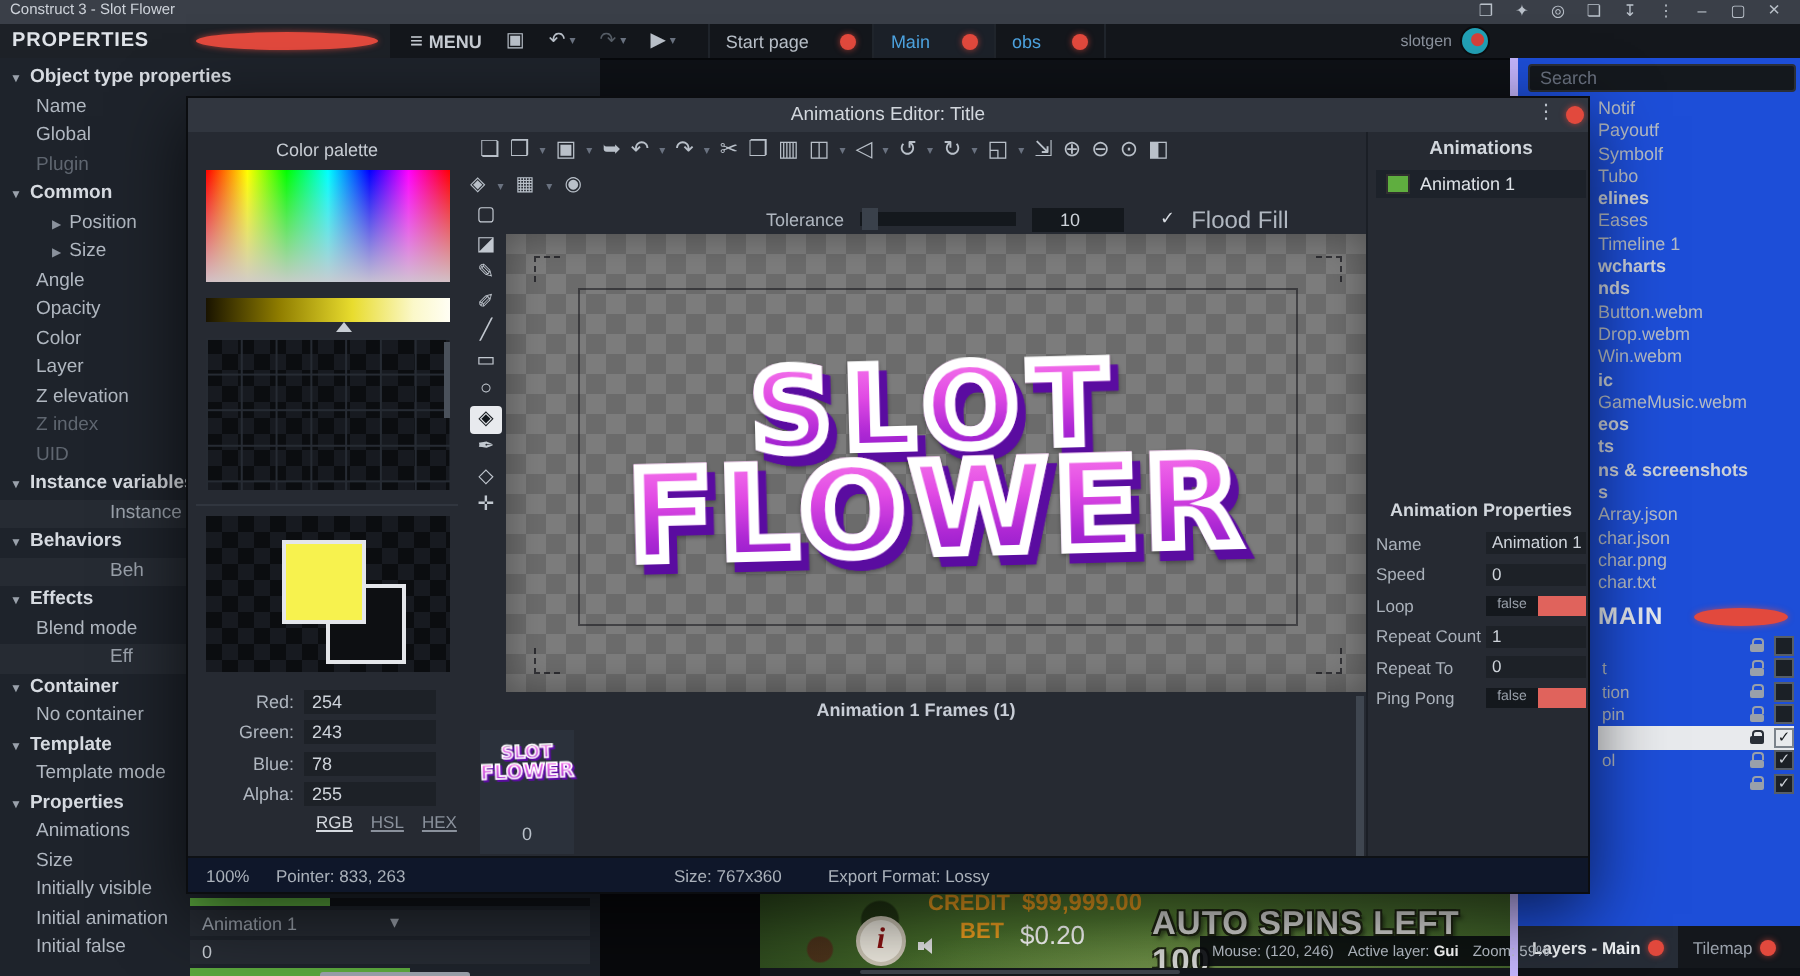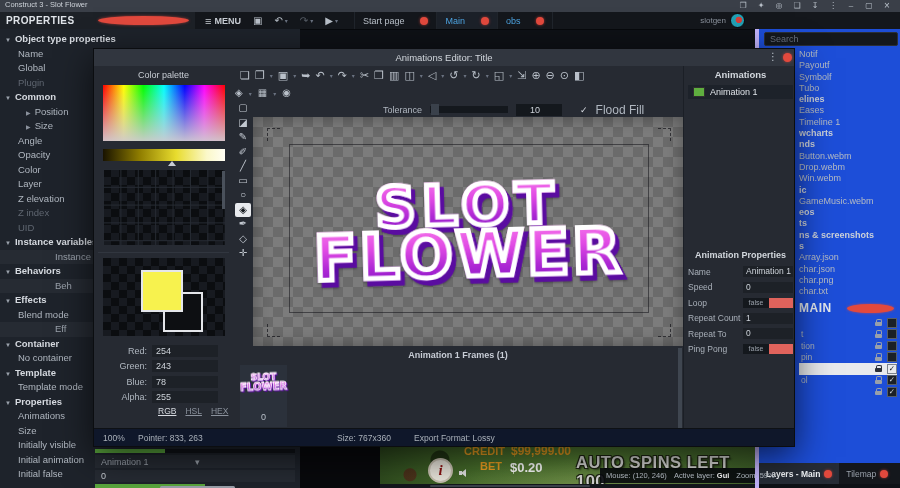--- a/index.html
+++ b/index.html
@@ -92,21 +92,21 @@
     border:2px solid #c9c2b2;box-sizing:border-box;display:flex;align-items:center;justify-content:center}
   #info-circle span{font-family:"Liberation Serif","DejaVu Serif",serif;font-style:italic;font-weight:bold;font-size:15px;color:#8a1212;line-height:1}
   #speaker{position:absolute;left:79px;top:22px;width:10px;height:8px}
   #speaker::before{content:"";position:absolute;left:0;top:2px;width:3px;height:4px;background:#e2e2e2}
   #speaker::after{content:"";position:absolute;left:2px;top:0;border-right:5px solid #e2e2e2;border-top:4px solid transparent;border-bottom:4px solid transparent}
   #credit-line{position:absolute;left:84px;top:-3px;display:flex;gap:6px;align-items:baseline}
   #credit-line .lab{font-weight:bold;font-size:11px;color:#f0a020}
   #credit-line .val{font-weight:bold;font-size:12px;color:#f0a020}
   #bet-line{position:absolute;left:100px;top:13px;display:flex;gap:8px;align-items:flex-start}
   #bet-line .lab{font-weight:bold;font-size:11px;color:#f0a020}
-  #bet-line .val{font-weight:bold;font-size:13px;color:#fff}
+  #bet-line .val{font-weight:normal;font-size:13px;color:#fff}
   #auto-spins{position:absolute;left:196px;top:6px;font-weight:bold;font-size:16.5px;letter-spacing:.5px;color:#d6d6d4;
     text-shadow:1px 1px 0 #1e2413,-1px -1px 0 #1e2413,1px -1px 0 #1e2413,-1px 1px 0 #1e2413,2px 2px 2px rgba(0,0,0,.55)}
   #hscroll{position:absolute;left:380px;top:484px;width:375px;height:4px;background:#14171c}
   #hscroll i{position:absolute;left:50px;top:1px;width:160px;height:2px;background:#3d434c;border-radius:1px}
   #layout-status{position:absolute;left:600px;top:468px;width:155px;height:15px;background:rgba(8,10,14,.9);
     display:flex;align-items:center;gap:7px;padding:0 6px;box-sizing:border-box;font-size:7.5px;color:#b9c0c9;white-space:nowrap}
   #layout-status .strong{color:#fff;font-weight:bold}
 
   
   #dialog{position:absolute;left:93px;top:48px;width:702px;height:399px;background:#262a32;border:1px solid #0b0d10;

